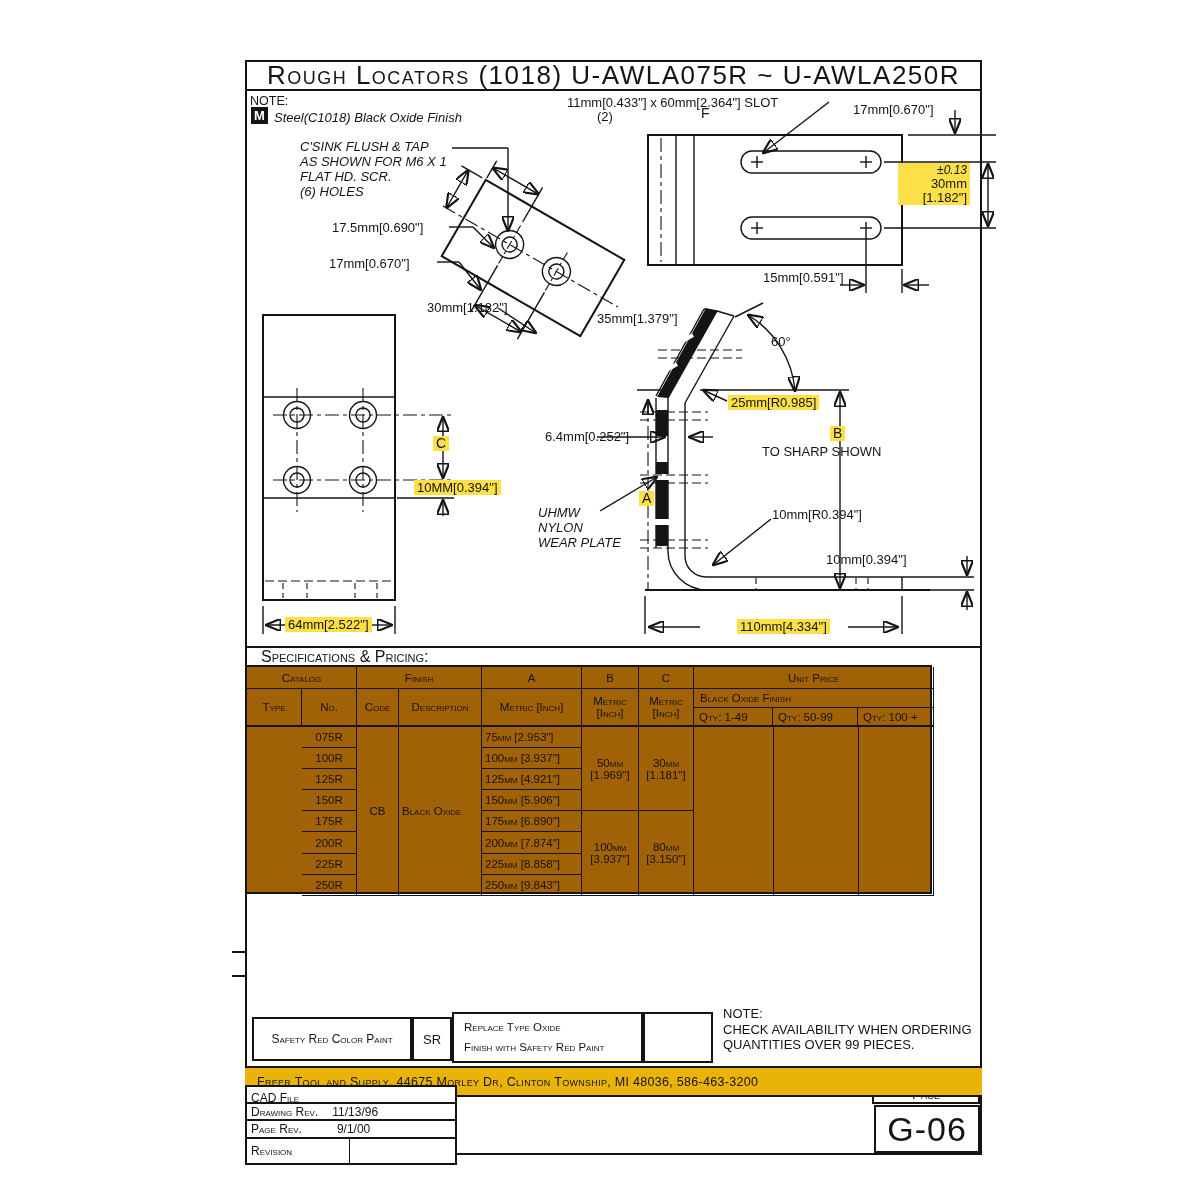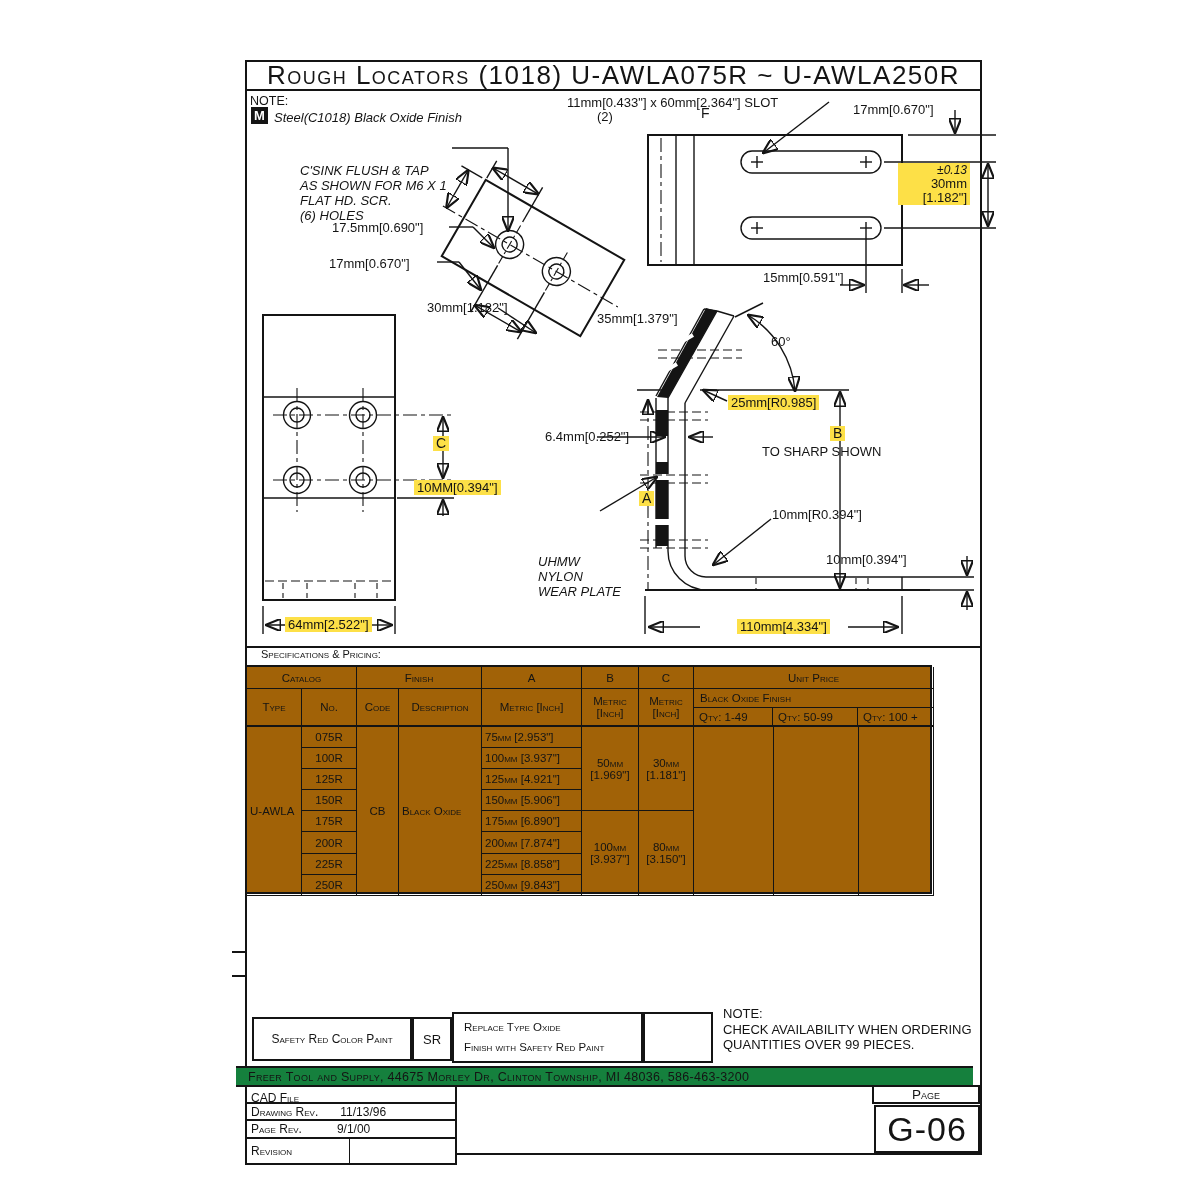--- a/index.html
+++ b/index.html
@@ -1,20 +1,20 @@
 <!DOCTYPE html>
 <html><head>
 <meta charset="utf-8">
 <style>
   html,body{margin:0;padding:0;background:#fff;}
   body{width:1200px;height:1200px;position:relative;font-family:"Liberation Sans",sans-serif;color:#141414;}
   .box{position:absolute;border:2px solid #141414;box-sizing:border-box;background:#fff;}
   .lbl{position:absolute;font-size:13px;white-space:nowrap;line-height:15px;z-index:3;}
   .it{font-style:italic;}
-  .pre{white-space:pre-line;margin-top:24px;}
+  .pre{white-space:pre-line;}
   .bgw{background:#fde047;padding:0 3px;}
   .big{font-size:14px;}
   #outer-box{left:245px;top:60px;width:737px;height:1095px;border:2.5px solid #141414;box-sizing:border-box;position:absolute;background:transparent;}
   #title-bar{left:245px;top:60px;width:737px;height:31px;border:2.5px solid #141414;box-sizing:border-box;position:absolute;
     display:flex;align-items:center;justify-content:center;font-size:26px;letter-spacing:1.5px;font-variant:small-caps;z-index:4;background:#fff;}
   #drawing-sep{left:245px;top:646px;width:737px;height:0;border-top:2px solid #141414;position:absolute;}
   #m-box{left:251px;top:107px;width:17px;height:17px;background:#141414;color:#fff;font-weight:bold;font-size:13px;
     display:flex;align-items:center;justify-content:center;position:absolute;z-index:3;}
   svg{position:absolute;left:0;top:0;z-index:2;}
   svg line,svg path,svg rect,svg circle,svg polyline{stroke:#141414;stroke-width:1.4;fill:none;}
@@ -34,25 +34,25 @@
   .tc{border-right:1.5px solid #141414;border-bottom:1.5px solid #141414;display:flex;align-items:center;justify-content:center;
     font-size:11.5px;box-sizing:border-box;overflow:hidden;}
   .tc.hb{border-bottom:2px solid #141414;}
   .tc.left{justify-content:flex-start;padding-left:3px;}
   .tc.two{flex-direction:column;line-height:12px;}
   #price-sub{display:flex;flex-direction:column;align-items:stretch;justify-content:flex-start;padding:0;}
   #price-sub .bo{border-bottom:1.5px solid #141414;height:18px;display:flex;align-items:center;padding-left:6px;font-size:11.5px;}
   #price-sub .qtys{flex:1;display:grid;grid-template-columns:79px 85px 73px;}
   #price-sub .qtys div{display:flex;align-items:center;padding-left:5px;font-size:11.5px;border-right:1.5px solid #141414;}
   #price-sub .qtys div:last-child{border-right:none;}
-  #spec-label{left:261px;top:648px;font-size:11px;position:absolute;font-variant:small-caps;z-index:3;}
+  #spec-label{left:261px;top:648px;font-size:16px;position:absolute;font-variant:small-caps;z-index:3;}
   
-  #company-row{left:236px;top:1066px;width:737px;height:21px;border-top:2px solid #141414;border-bottom:2px solid #141414;
+  #company-row{left:245px;top:1066px;width:737px;height:31px;border-top:2px solid #141414;border-bottom:2px solid #141414;
     box-sizing:border-box;position:absolute;display:flex;align-items:center;padding-left:12px;font-size:12.5px;
-    font-variant:small-caps;letter-spacing:.3px;background:#15803d;z-index:3;}
+    font-variant:small-caps;letter-spacing:.3px;background:#eab308;z-index:3;}
   .tb-row{position:absolute;left:245px;width:212px;border:2px solid #141414;box-sizing:border-box;background:#fff;
     display:flex;align-items:center;font-size:12px;font-variant:small-caps;padding-left:4px;z-index:3;}
   #note-block{left:723px;top:1006px;position:absolute;font-size:13px;line-height:15.5px;z-index:3;}
   #safety-cell-desc div{line-height:13px;}
 </style>
 </head>
 <body>
 
 <div id="outer-box"></div>
 <div id="title-bar">Rough Locators (1018) U-AWLA075R ~ U-AWLA250R</div>
@@ -238,21 +238,21 @@
 <div class="lbl" style="left:332px;top:220px;">17.5mm[0.690"]</div>
 <div class="lbl" style="left:329px;top:256px;">17mm[0.670"]</div>
 <div class="lbl" style="left:427px;top:300px;">30mm[1.182"]</div>
 <div class="lbl" style="left:597px;top:311px;">35mm[1.379"]</div>
 <div class="lbl" style="left:771px;top:334px;">60°</div>
 <div class="lbl bgw" style="left:728px;top:395px;">25mm[R0.985]</div>
 <div class="lbl" style="left:545px;top:429px;">6.4mm[0.252"]</div>
 <div class="lbl big bgw" style="left:830px;top:426px;">B</div>
 <div class="lbl" style="left:762px;top:444px;">TO SHARP SHOWN</div>
 <div class="lbl big bgw" style="left:639px;top:491px;">A</div>
-<div class="lbl it pre" style="left:538px;top:530px;">UHMW
+<div class="lbl it pre" style="left:538px;top:505px;">UHMW
 NYLON
 WEAR PLATE</div>
 <div class="lbl" style="left:772px;top:507px;">10mm[R0.394"]</div>
 <div class="lbl" style="left:826px;top:552px;">10mm[0.394"]</div>
 <div class="lbl bgw" style="left:737px;top:619px;">110mm[4.334"]</div>
 <div class="lbl big bgw" style="left:433px;top:436px;">C</div>
 <div class="lbl bgw" style="left:414px;top:480px;">10MM[0.394"]</div>
 <div class="lbl bgw" style="left:285px;top:617px;">64mm[2.522"]</div>
 
 <div id="spec-label">Specifications &amp; Pricing:</div>
@@ -280,21 +280,20 @@
   </div>
   <div class="tc hb" id="price-sub" style="grid-column:8/11;grid-row:2;">
     <div class="bo">Black Oxide Finish</div>
     <div class="qtys">
       <div>Qty: 1-49</div>
       <div>Qty: 50-99</div>
       <div>Qty: 100 +</div>
     </div>
   </div>
 
-  <div class="tc left" style="grid-column:1;grid-row:3/11;">U-AWLA</div>
 
   <div class="tc" style="grid-column:2;grid-row:3;">075R</div>
   <div class="tc" style="grid-column:2;grid-row:4;">100R</div>
   <div class="tc" style="grid-column:2;grid-row:5;">125R</div>
   <div class="tc" style="grid-column:2;grid-row:6;">150R</div>
   <div class="tc" style="grid-column:2;grid-row:7;">175R</div>
   <div class="tc" style="grid-column:2;grid-row:8;">200R</div>
   <div class="tc" style="grid-column:2;grid-row:9;">225R</div>
   <div class="tc" style="grid-column:2;grid-row:10;">250R</div>
 
@@ -346,21 +345,21 @@
   <div>QUANTITIES OVER 99 PIECES.</div>
 </div>
 
 <div id="company-row">Freer Tool and Supply, 44675 Morley Dr, Clinton Township, MI 48036, 586-463-3200</div>
 
 <div class="tb-row" style="top:1085px;height:25px;">
   <span>CAD File</span>
 </div>
 <div class="tb-row" style="top:1102px;height:19px;">
   <span>Drawing Rev.</span>
-  <span style="margin-left:22px;">11/13/96</span>
+  <span style="margin-left:14px;">11/13/96</span>
 </div>
 <div class="tb-row" style="top:1119px;height:20px;">
   <span>Page Rev.</span>
   <span style="margin-left:35px;">9/1/00</span>
 </div>
 <div class="tb-row" style="top:1137px;height:28px;">
   <span>Revision</span>
   <span style="position:absolute;left:102px;top:0;height:100%;border-left:1.5px solid #141414;"></span>
 </div>
 

